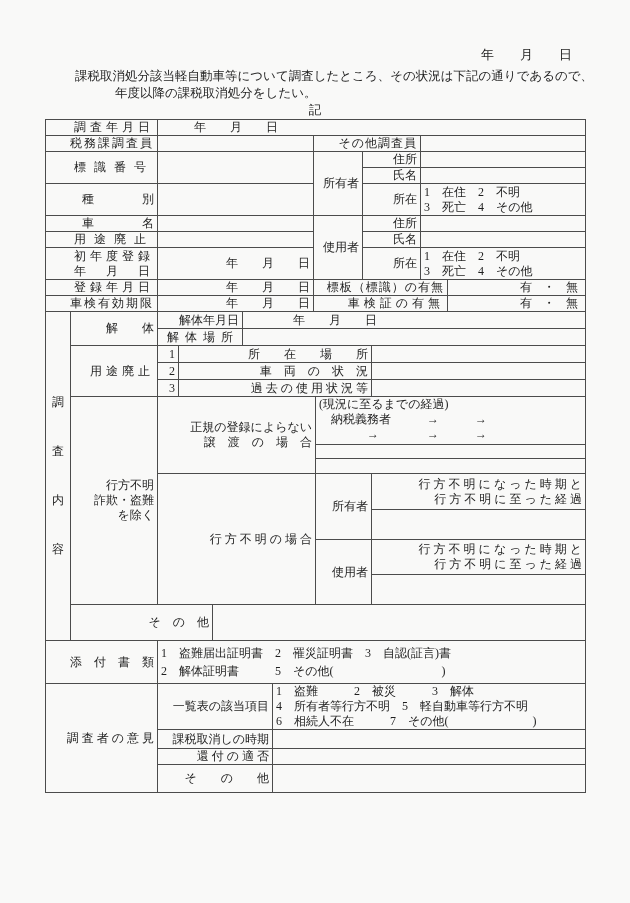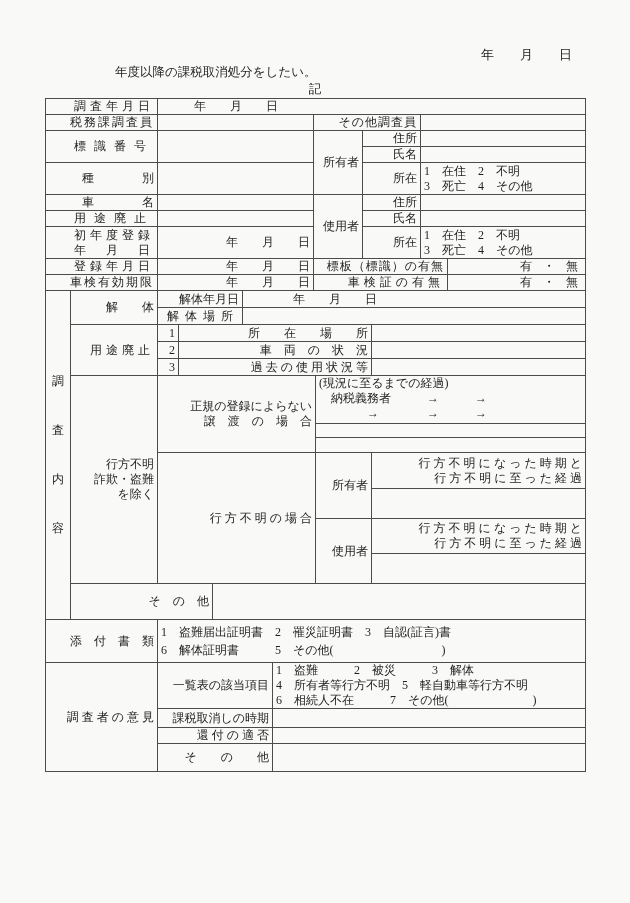--- a/index.html
+++ b/index.html
@@ -45,20 +45,21 @@
   .two  { line-height:15px; }
   .opt3 div { line-height:15px; }
   .att div { line-height:18px; }
 </style>
 </head>
 <body>
 
 <div class="sheet">
 
   <div class="hdr-date">年　　月　　日</div>
+  <div class="hdr-line1">課税取消処分該当軽自動車等について調査したところ、その状況は下記の通りであるので、</div>
   <div class="hdr-line2">年度以降の課税取消処分をしたい。</div>
   <div class="hdr-ki">記</div>
 
   <table id="top">
     <colgroup>
       <col style="width:112px">
         <col style="width:156px">
         <col style="width:49px">
       <col style="width:58px">
         <col style="width:27px">
@@ -234,21 +235,21 @@
     <colgroup>
       <col style="width:112px">
         <col style="width:115px">
         <col style="width:313px">
     </colgroup>
     <tbody>
         <tr style="height:43px">
       <td class="c">添　付　書　類</td>
       <td colspan="2" class="att">
         <div>1　盗難届出証明書　2　罹災証明書　3　自認(証言)書</div>
-        <div>6　解体証明書　　　5　その他(　　　　　　　　　)</div>
+        <div>2　解体証明書　　　5　その他(　　　　　　　　　)</div>
       </td>
     </tr>
     <tr style="height:45px">
       <td rowspan="4" class="c">調 査 者 の 意 見</td>
       <td class="c">一覧表の該当項目</td>
       <td class="opt3">
         <div>1　盗難　　　2　被災　　　3　解体</div>
         <div>4　所有者等行方不明　5　軽自動車等行方不明</div>
         <div>6　相続人不在　　　7　その他(　　　　　　　)</div>
       </td>

